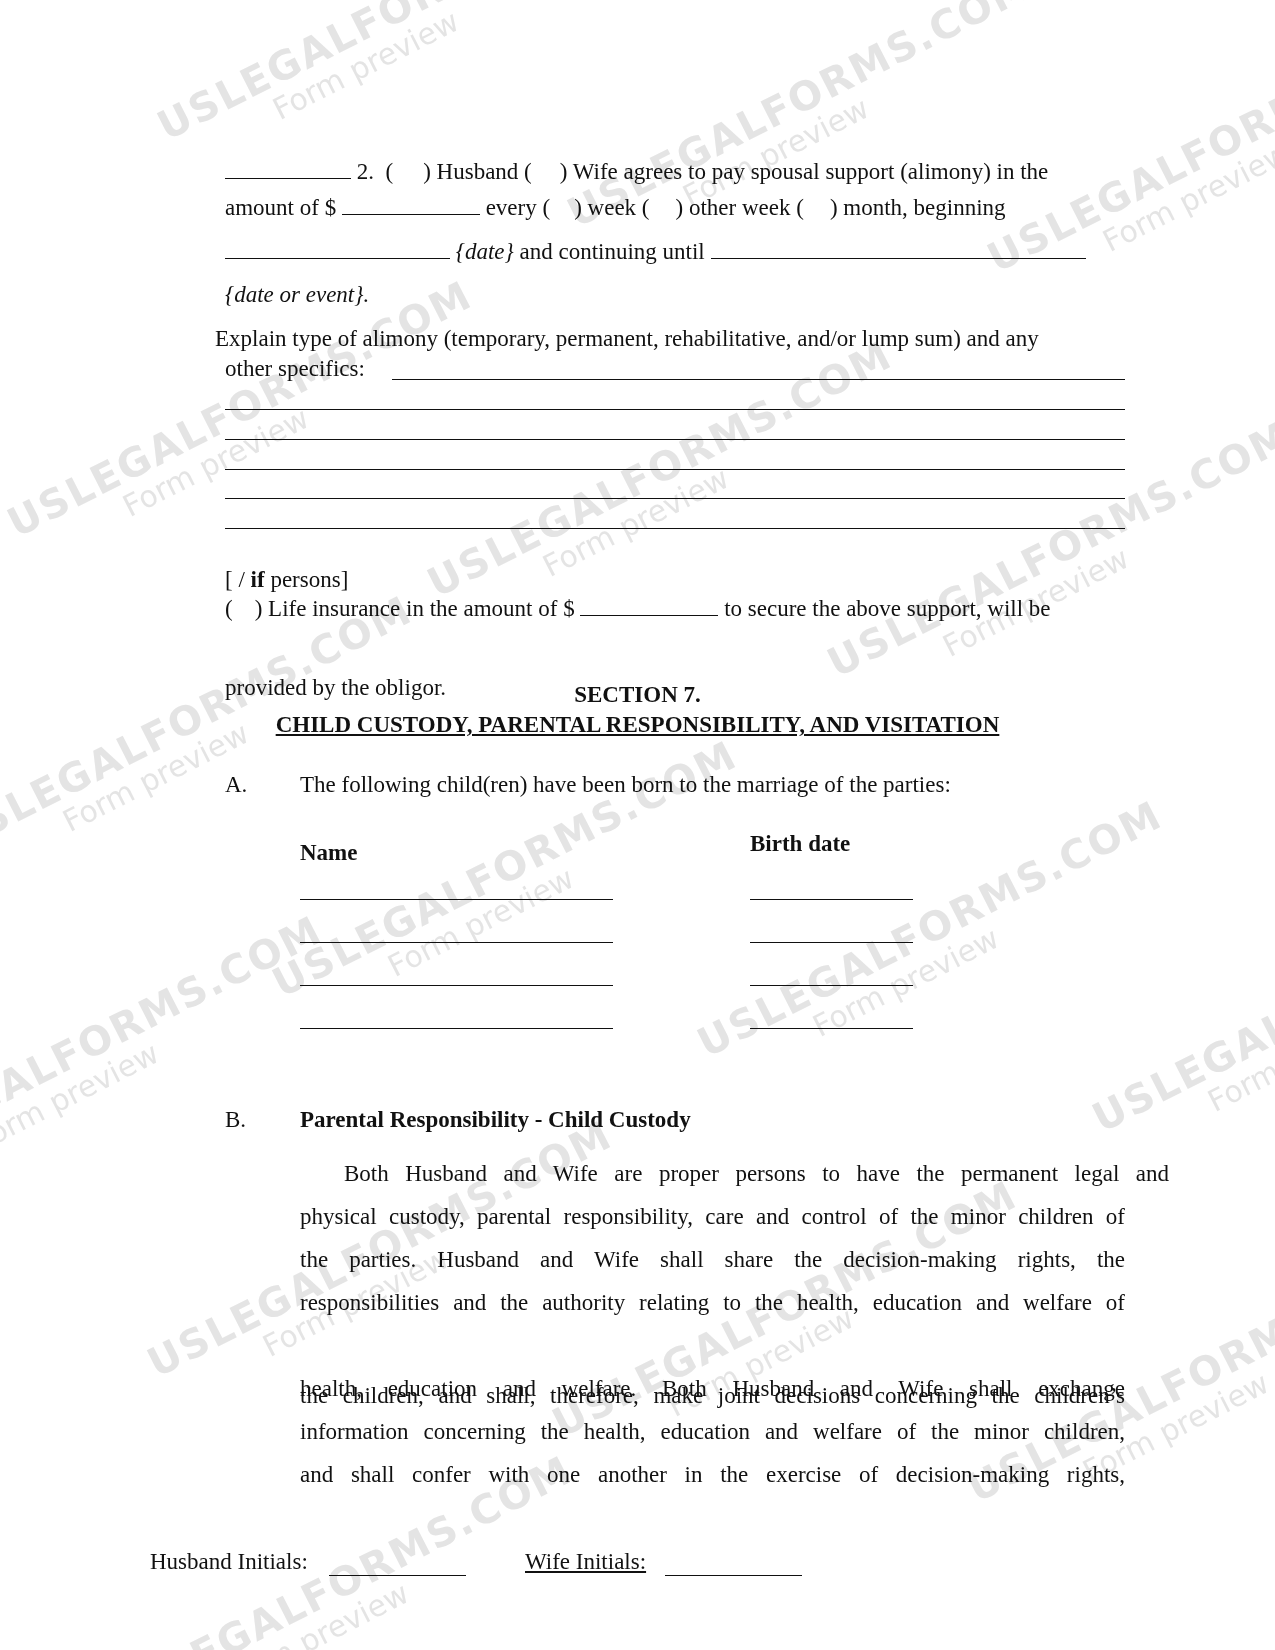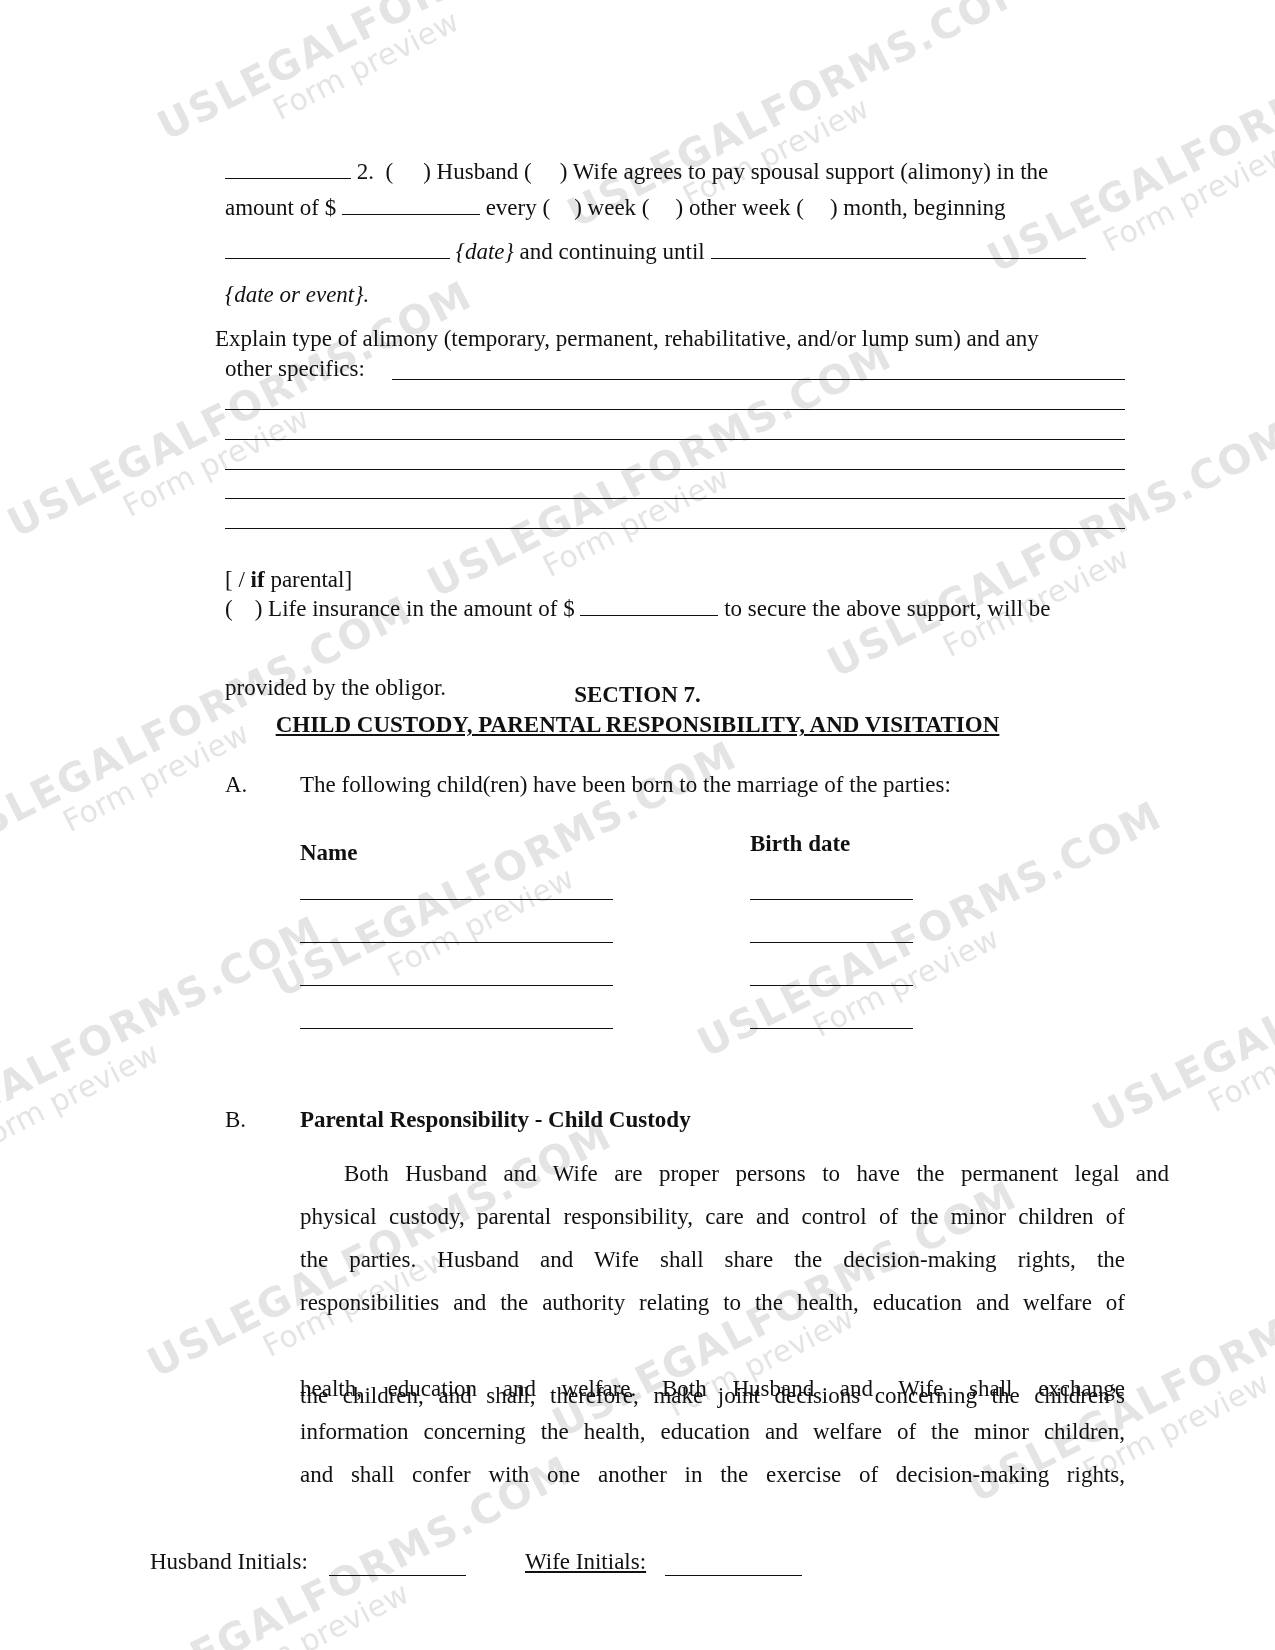--- a/index.html
+++ b/index.html
@@ -108,21 +108,21 @@
   <div class="hr" style="left:392px;width:733px;top:379px;"></div>
   <div class="hr" style="left:225px;width:900px;top:409px;"></div>
   <div class="hr" style="left:225px;width:900px;top:439px;"></div>
   <div class="hr" style="left:225px;width:900px;top:469px;"></div>
   <div class="hr" style="left:225px;width:900px;top:498px;"></div>
   <div class="hr" style="left:225px;width:900px;top:528px;"></div>
 </div>
 
 <div>
   <div class="abs" style="left:225px;top:568px;">
-    <span>[ / </span><span class="b">if</span><span> parental]</span>
+    <span>[ / </span><span class="b">if</span><span> persons]</span>
   </div>
   <div class="abs" style="left:225px;top:597px;">
     <span>(</span><span style="display:inline-block;width:22px;"></span><span>) Life insurance in the amount of $</span>
     <span class="u" style="width:138px;"></span>
     <span>to secure the above support, will be</span>
   </div>
   <div class="abs" style="left:225px;top:640px;margin-top:36px;">provided by the obligor.</div>
 </div>
 
 <div class="abs center b" style="top:683px;">SECTION 7.</div>

